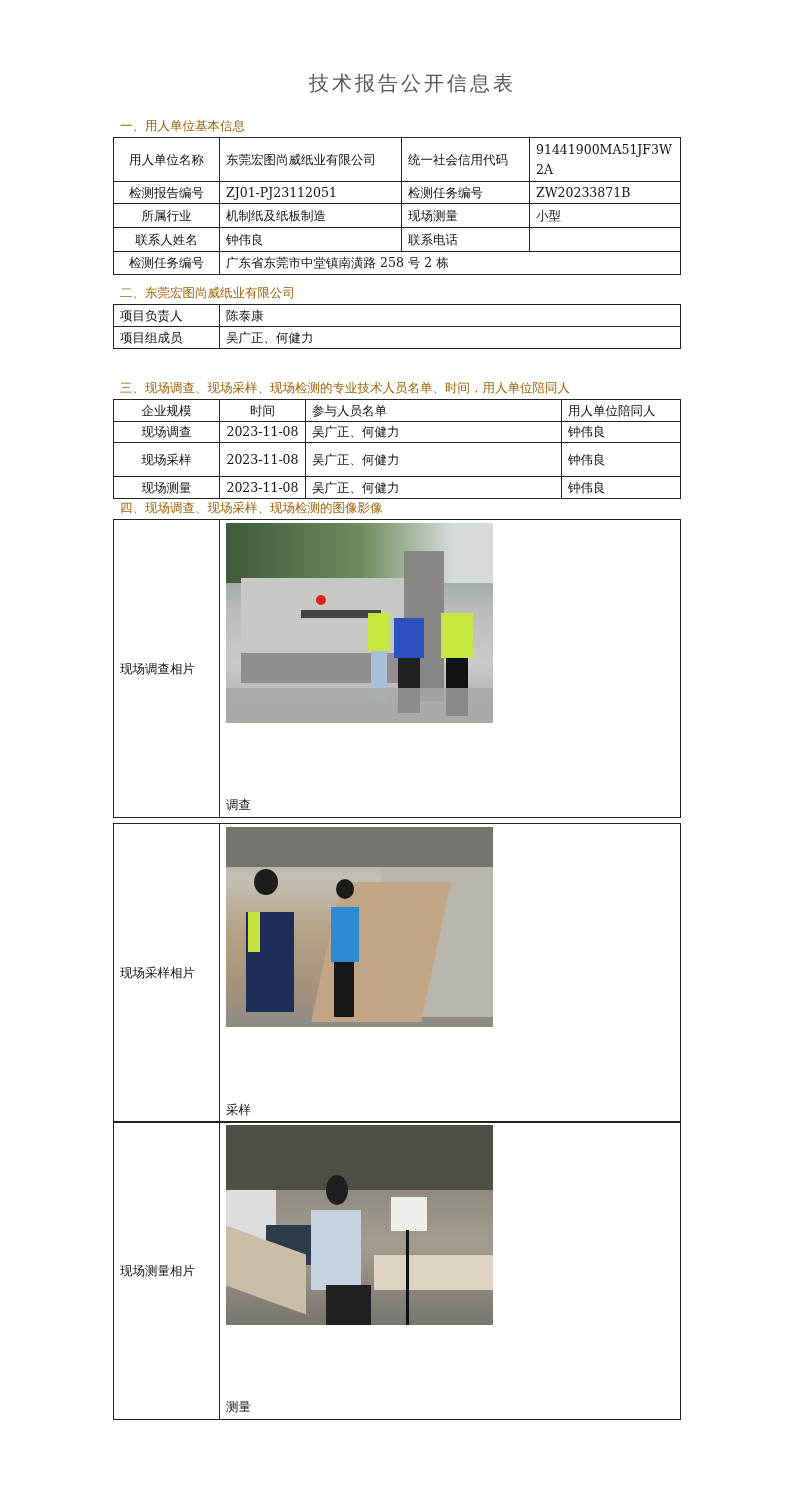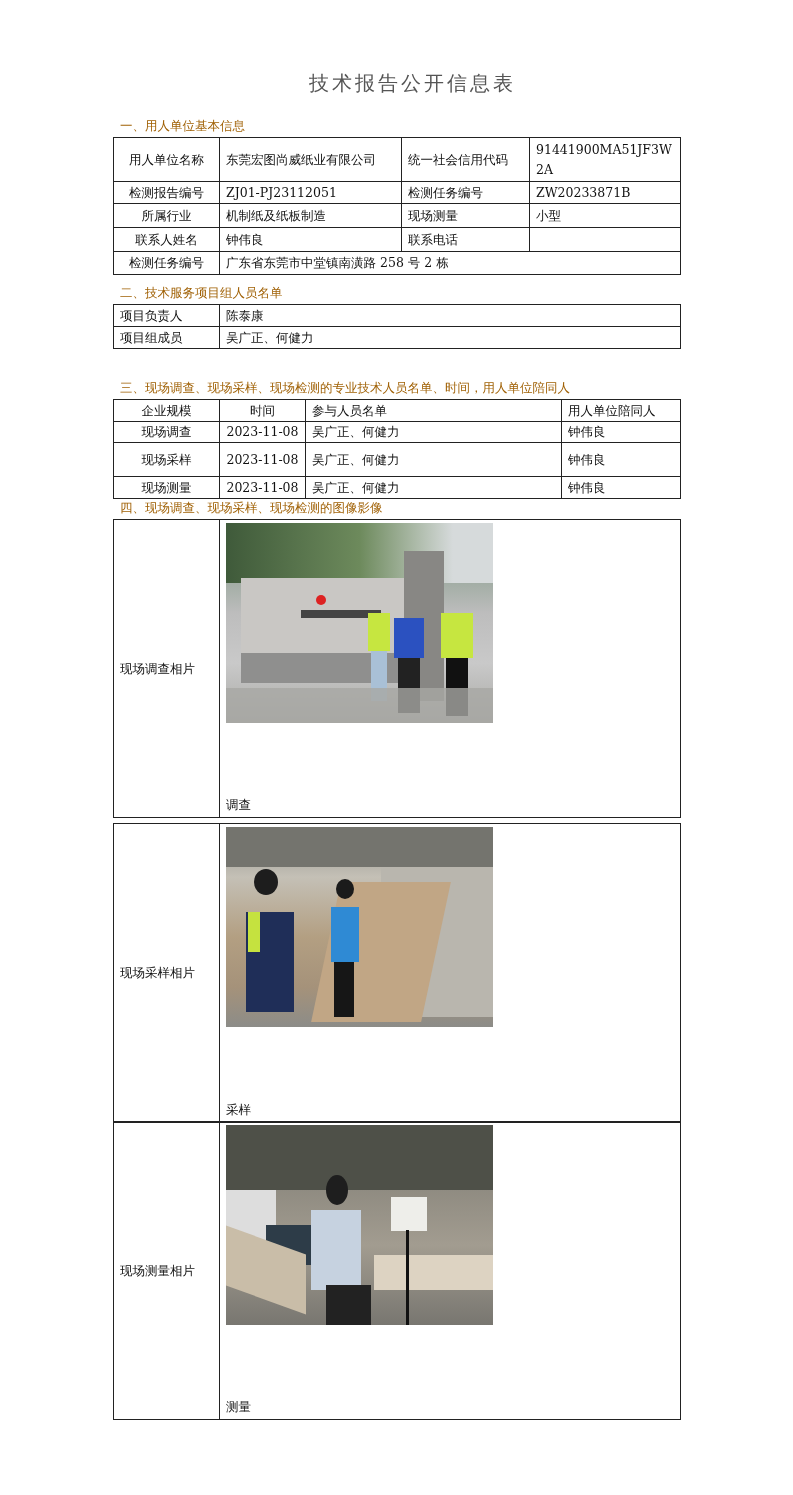--- a/index.html
+++ b/index.html
@@ -79,21 +79,21 @@
     <td>联系电话</td>
     <td></td>
   </tr>
   <tr style="height:23px">
     <td class="c">检测任务编号</td>
     <td colspan="3">广东省东莞市中堂镇南潢路 258 号 2 栋</td>
   </tr>
 </tbody>
   </table>
 
-<div class="sec" style="top:285px">二、技术服务项目组人员名单</div>
+<div class="sec" style="top:285px">二、东莞宏图尚威纸业有限公司</div>
 <table style="top:304px">
   <colgroup>
       <col style="width:106px">
       <col style="width:461px">
     </colgroup>
   <tbody>
   <tr style="height:22px">
     <td>项目负责人</td>
     <td>陈泰康</td>
   </tr>

